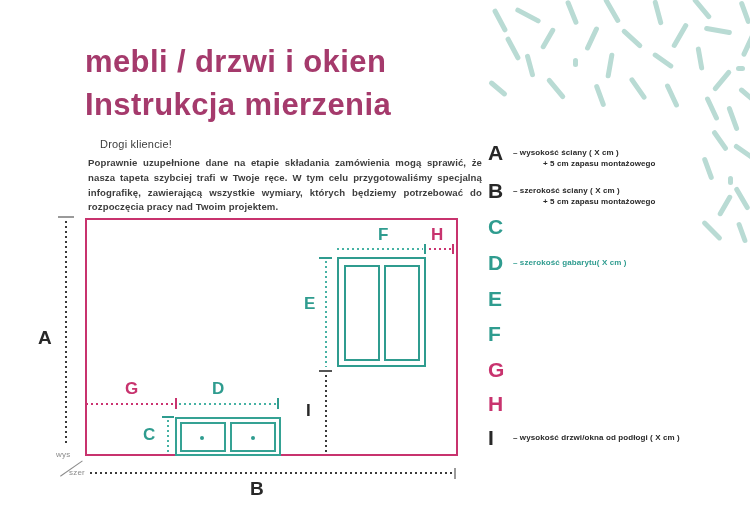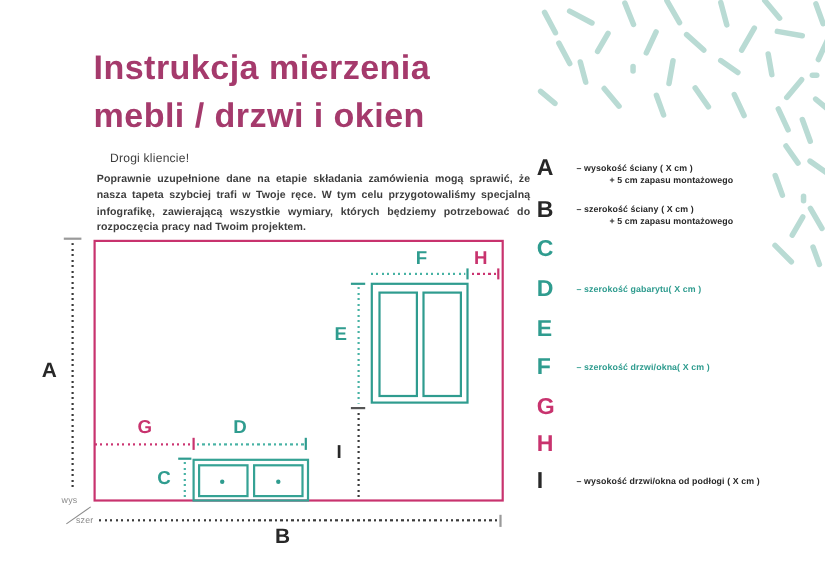--- a/index.html
+++ b/index.html
@@ -73,21 +73,21 @@
   
   .legend{left:0;top:0;width:750px;height:530px;pointer-events:none;}
   .legend-row{
     position:absolute;left:488px;display:flex;align-items:flex-start;width:258px;
   }
   .legend-letter{
     font-size:21px;font-weight:bold;line-height:17px;width:17px;flex:0 0 17px;
     display:inline-block;
   }
   .legend-text{
-    padding-top:3px;margin-left:19px;
+    padding-top:3px;margin-left:8px;
     font-size:8px;font-weight:bold;line-height:11px;letter-spacing:.1px;
   }
   .legend-indent{padding-left:30px;}
 
   
   .dash{
     position:absolute;height:5px;border-radius:3px;background:#b9dbd4;
   }
 </style>
 </head>
@@ -127,22 +127,22 @@
     <div class="dash" style="left: 732px; top: 149.5px; width: 26px; transform: rotate(35deg);"></div>
     <div class="dash" style="left: 696px; top: 165.5px; width: 24px; transform: rotate(70deg);"></div>
     <div class="dash" style="left: 725.5px; top: 177.5px; width: 9px; transform: rotate(90deg);"></div>
     <div class="dash" style="left: 729px; top: 195.5px; width: 26px; transform: rotate(60deg);"></div>
     <div class="dash" style="left: 713px; top: 202.5px; width: 24px; transform: rotate(120deg);"></div>
     <div class="dash" style="left: 699px; top: 227.5px; width: 26px; transform: rotate(45deg);"></div>
     <div class="dash" style="left: 731px; top: 229.5px; width: 22px; transform: rotate(70deg);"></div>
   </div>
 
 <div class="abs title">
+  <div>mebli / drzwi i okien</div>
   <div>Instrukcja mierzenia</div>
-  <div>mebli / drzwi i okien</div>
 </div>
 <div class="abs greeting">Drogi kliencie!</div>
 <div class="abs intro">Poprawnie uzupełnione dane na etapie składania zamówienia mogą sprawić, że nasza tapeta szybciej trafi w Twoje ręce. W tym celu przygotowaliśmy specjalną infografikę, zawierającą wszystkie wymiary, których będziemy potrzebować do rozpoczęcia pracy nad Twoim projektem.</div>
 
 <div class="abs wall"></div>
 
 <div class="tick t-gray" style="left:58px;top:216px;width:16px;height:2px;"></div>
 <div class="abs dot-v dv-black" style="left:65px;top:221px;height:223px;"></div>
 <div class="dlab dlab-big c-dark" style="left:38px;top:327px;">A</div>
 
@@ -214,23 +214,20 @@
       <span class="legend-letter c-teal">D</span>
       <div class="legend-text c-teal">
         <div>– szerokość gabarytu( X cm )</div>
       </div>
     </div>
     <div class="legend-row" style="top: 290px;">
       <span class="legend-letter c-teal">E</span>
     </div>
     <div class="legend-row" style="top: 325px;">
       <span class="legend-letter c-teal">F</span>
-      <div class="legend-text c-teal">
-        <div>– szerokość drzwi/okna( X cm )</div>
-      </div>
     </div>
     <div class="legend-row" style="top: 361px;">
       <span class="legend-letter c-magenta">G</span>
     </div>
     <div class="legend-row" style="top: 395px;">
       <span class="legend-letter c-magenta">H</span>
     </div>
     <div class="legend-row" style="top: 429px;">
       <span class="legend-letter c-dark">I</span>
       <div class="legend-text c-dark">

